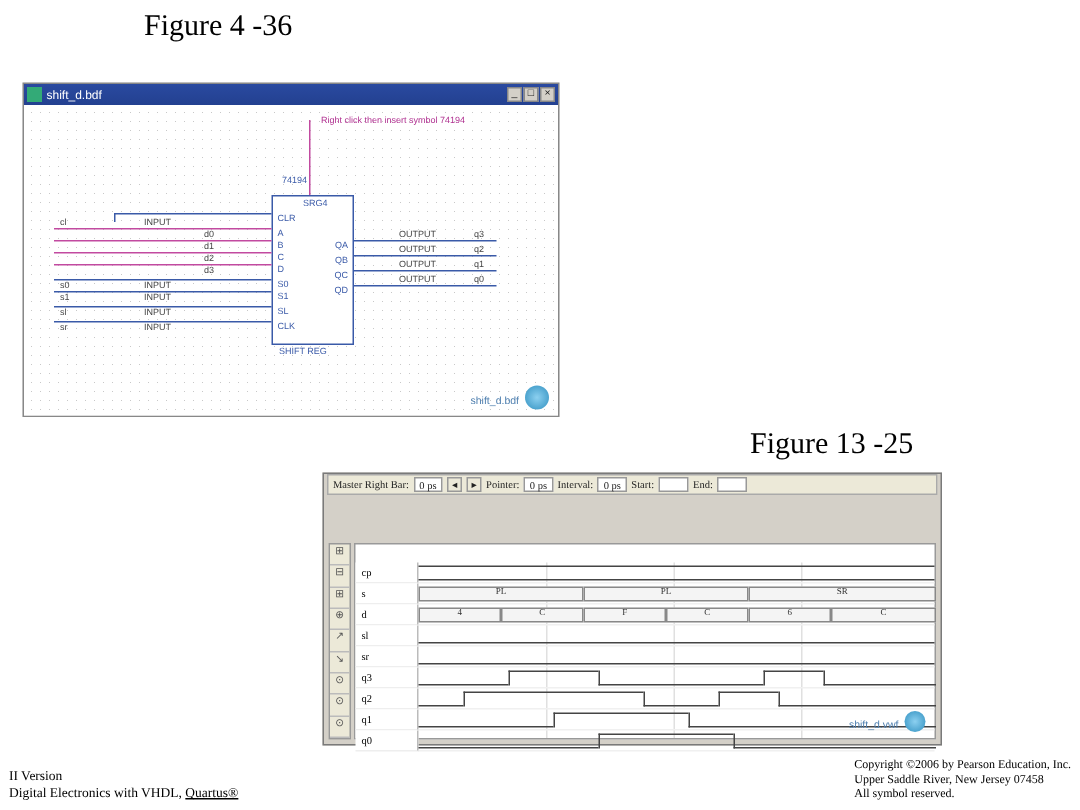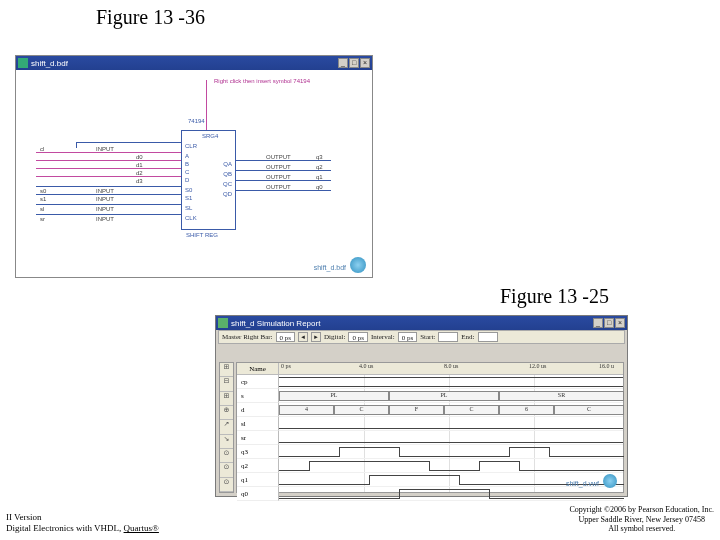--- a/index.html
+++ b/index.html
@@ -56,26 +56,26 @@
   .edge { position:absolute; top:2px; height:10px; width:1px; background:#444; }
   .busshape { position:absolute; top:2px; height:10px; background:#f4f4f4; border:1px solid #888; }
   .busshape .bl { position:absolute; font:6px Tahoma; color:#333; top:0; width:100%; text-align:center; }
   .wave-logo { position:absolute; right:6px; bottom:4px; width:14px; height:14px; border-radius:50%; background: radial-gradient(#8cd0f0,#3090c0); }
   .wave-logo-lbl { position:absolute; right:24px; bottom:5px; font:7px Arial; color:#5080b0; }
 
   
   .footer-l { position:absolute; left:6px; bottom:6px; font:9px "Times New Roman"; line-height:1.2; }
   .footer-l .line1 { font-weight:bold; }
   .ul { text-decoration: underline; }
-  .footer-r { position:absolute; right:6px; bottom:6px; font:8px "Times New Roman"; text-align:center; line-height:1.2; }
+  .footer-r { position:absolute; right:6px; bottom:6px; font:8px "Times New Roman"; text-align:left; line-height:1.2; }
 </style>
 </head>
 <body>
 
-<div class="fig-label fig1-label">Figure 13 -36</div>
+<div class="fig-label fig1-label">Figure 4 -36</div>
 
 <div class="win1">
   <div class="titlebar1">
     <div class="ico"></div>
     <div class="ttl">shift_d.bdf</div>
     <div class="winbtns">
       <div class="winbtn">_</div>
       <div class="winbtn">□</div>
       <div class="winbtn">×</div>
     </div>
@@ -146,35 +146,26 @@
     <div class="anno" style="top:162px; left:170px; color:#3a5aa8;">SHIFT REG</div>
 
     <div class="canvas-logo"></div>
     <div class="canvas-logo-lbl">shift_d.bdf</div>
   </div>
 </div>
 
 <div class="fig-label fig2-label">Figure 13 -25</div>
 
 <div class="win2">
-  <div class="titlebar2">
-    <div class="ico" style="width:10px;height:10px;background:#5ab06a;margin-right:3px;"></div>
-    <div class="ttl">shift_d Simulation Report</div>
-    <div class="winbtns">
-      <div class="winbtn">_</div>
-      <div class="winbtn">□</div>
-      <div class="winbtn">×</div>
-    </div>
-  </div>
   <div class="toolbar2">
     <span>Master Right Bar:</span>
     <span class="fld">0 ps</span>
     <span class="btn">◂</span>
     <span class="btn">▸</span>
-    <span>Digital:</span>
+    <span>Pointer:</span>
     <span class="fld">0 ps</span>
     <span>Interval:</span>
     <span class="fld">0 ps</span>
     <span>Start:</span>
     <span class="fld" style="width:20px"></span>
     <span>End:</span>
     <span class="fld" style="width:20px"></span>
   </div>
 
   <div class="lefticons">
@@ -183,30 +174,20 @@
     <div>⊞</div>
     <div>⊕</div>
     <div>↗</div>
     <div>↘</div>
     <div>⊙</div>
     <div>⊙</div>
     <div>⊙</div>
   </div>
 
   <div class="wavearea">
-    <div class="wavehdr">
-      <div class="namecol">Name</div>
-      <div class="timecol">
-        <div class="timetick" style="left:2px;">0 ps</div>
-        <div class="timetick" style="left:80px;">4.0 us</div>
-        <div class="timetick" style="left:165px;">8.0 us</div>
-        <div class="timetick" style="left:250px;">12.0 us</div>
-        <div class="timetick" style="left:320px;">16.0 u</div>
-      </div>
-    </div>
     <div class="rows">
 
       <div class="gridv" style="left:127px;"></div>
       <div class="gridv" style="left:212px;"></div>
       <div class="gridv" style="left:297px;"></div>
 
       <div class="row" style="top:0;">
         <div class="nm">cp</div>
         <div class="wf">
           <div class="sq" style="left:0; width:100%; border-color:#444;"></div>

